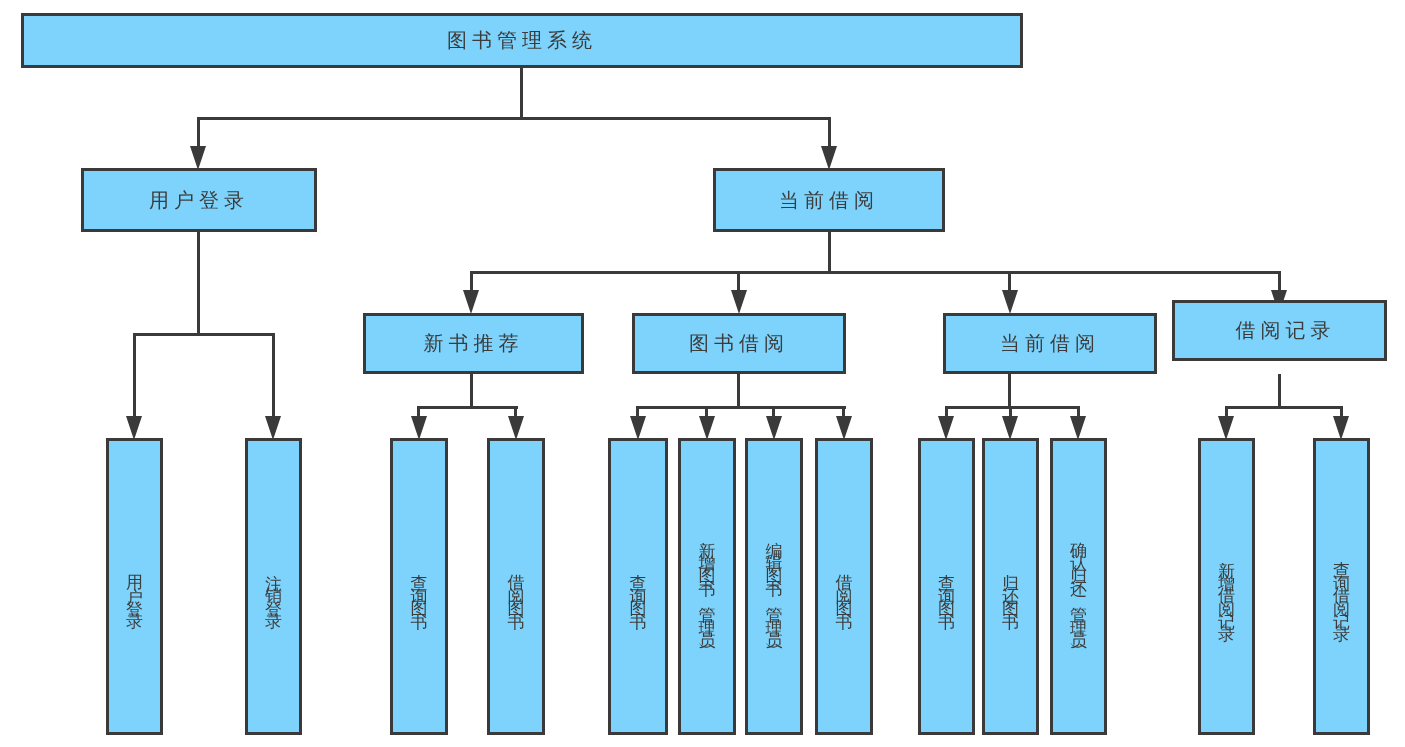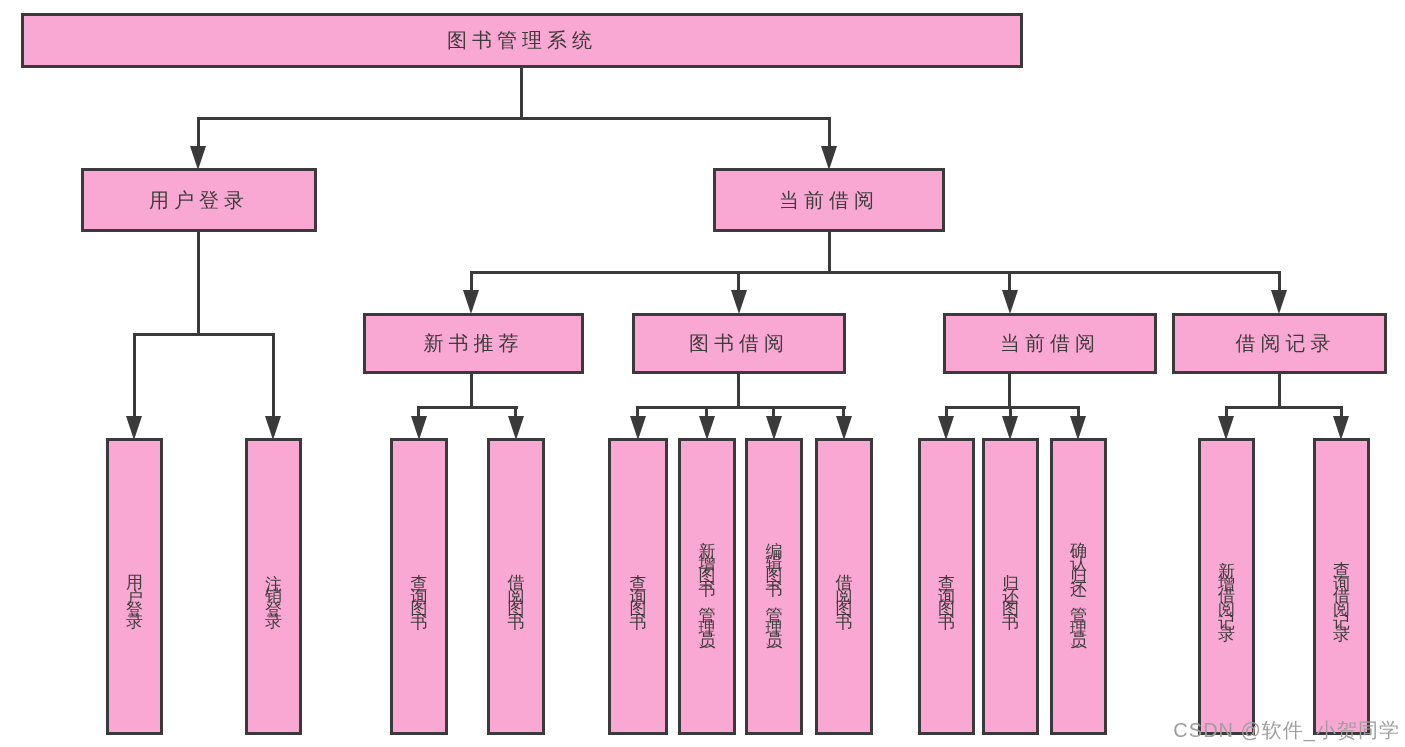--- a/index.html
+++ b/index.html
@@ -1,21 +1,21 @@
 <!DOCTYPE html>
 <html><head>
 <meta charset="utf-8">
 <style>
   html, body { margin: 0; padding: 0; background: #ffffff; }
   body { width: 1405px; height: 747px; overflow: hidden;
          font-family: "Liberation Sans", sans-serif; }
   .stage { position: absolute; left: 0; top: 0; width: 1405px; height: 747px; background: #ffffff; }
 
   
-  .node { position: absolute; box-sizing: border-box; background: #f9a8d4;
+  .node { position: absolute; box-sizing: border-box; background: #7dd3fc;
           border: 3px solid #3a3a3a; display: flex; align-items: center; justify-content: center; }
   .h-label { font-size: 20px; letter-spacing: 5px; color: #3c3c3c; white-space: nowrap; }
   .leaf { top: 438px; height: 297px; }
   .v-label { writing-mode: vertical-rl; text-orientation: mixed; font-size: 17px;
              letter-spacing: 13px; line-height: 1; color: #3c3c3c; }
 
   
   .vl { position: absolute; width: 3px; background: #3a3a3a; }
   .hl { position: absolute; height: 3px; background: #3a3a3a; }
   .arr { position: absolute; width: 0; height: 0;
@@ -68,21 +68,21 @@
 
   <div class="node" style="left:363px; top:313px; width:221px; height:61px;">
     <span class="h-label">新书推荐</span>
   </div>
   <div class="node" style="left:632px; top:313px; width:214px; height:61px;">
     <span class="h-label">图书借阅</span>
   </div>
   <div class="node" style="left:903px; top:313px; width:214px; height:61px;margin-left:40px;">
     <span class="h-label">当前借阅</span>
   </div>
-  <div class="node" style="left:1172px; top:313px; width:215px; height:61px;padding-left:12px;">
+  <div class="node" style="left:1172px; top:300px; width:215px; height:61px;padding-left:12px;">
     <span class="h-label">借阅记录</span>
   </div>
 
   <div class="vl" style="left:470px; top:374px; height:35px;"></div>
   <div class="vl" style="left:737px; top:374px; height:35px;"></div>
   <div class="vl" style="left:1008px; top:374px; height:35px;"></div>
   <div class="vl" style="left:1278px; top:374px; height:35px;"></div>
 
   <div class="hl" style="left:417px; top:406px; width:101px;"></div>
   <div class="hl" style="left:636px; top:406px; width:210px;"></div>
@@ -150,15 +150,14 @@
     <span class="v-label">确认归还（管理员）</span>
   </div>
 
   <div class="node leaf" style="left:1198px; width:57px;">
     <span class="v-label">新增借阅记录</span>
   </div>
   <div class="node leaf" style="left:1313px; width:57px;">
     <span class="v-label">查询借阅记录</span>
   </div>
 
-  <div class="watermark">CSDN @软件_小贺同学</div>
 
 </div>
 
 </body></html>

